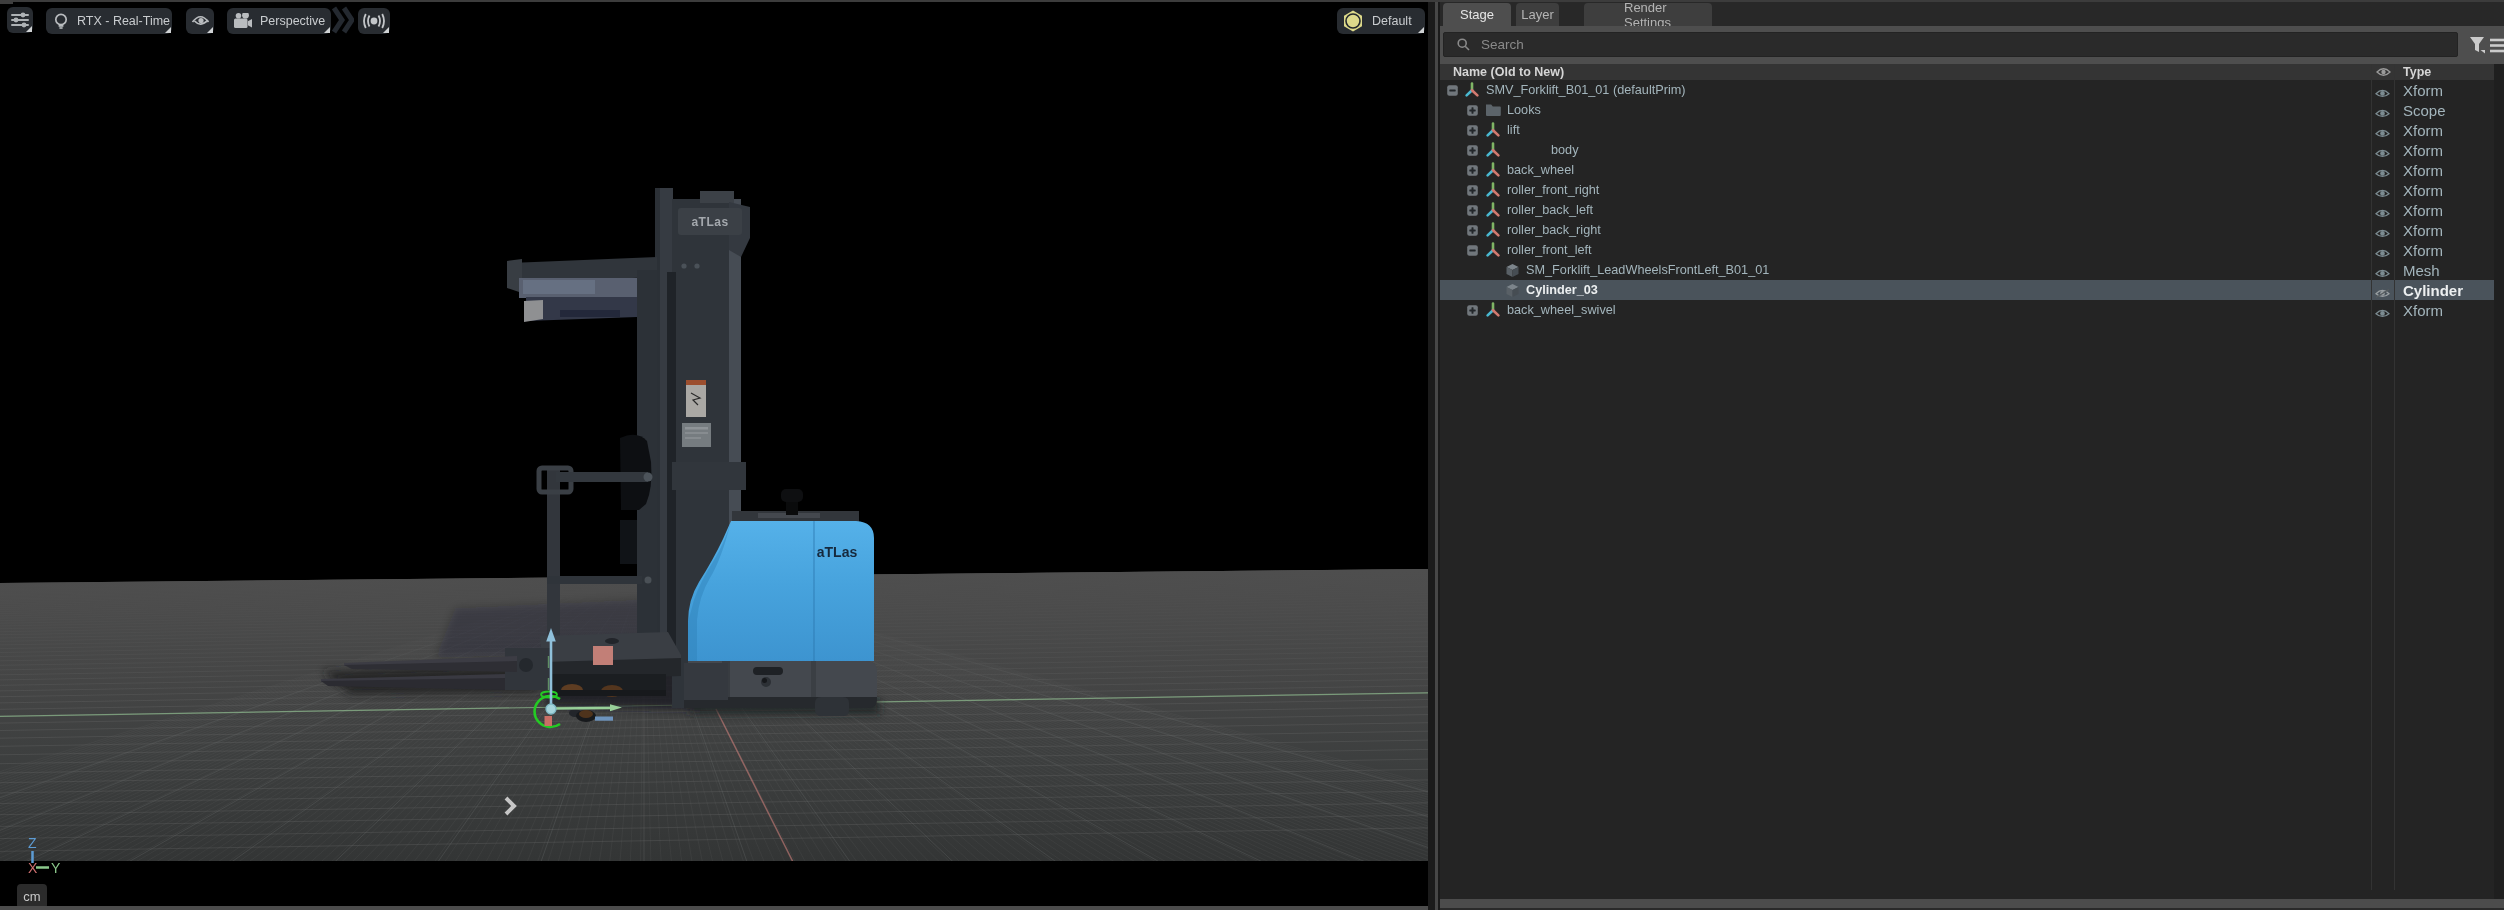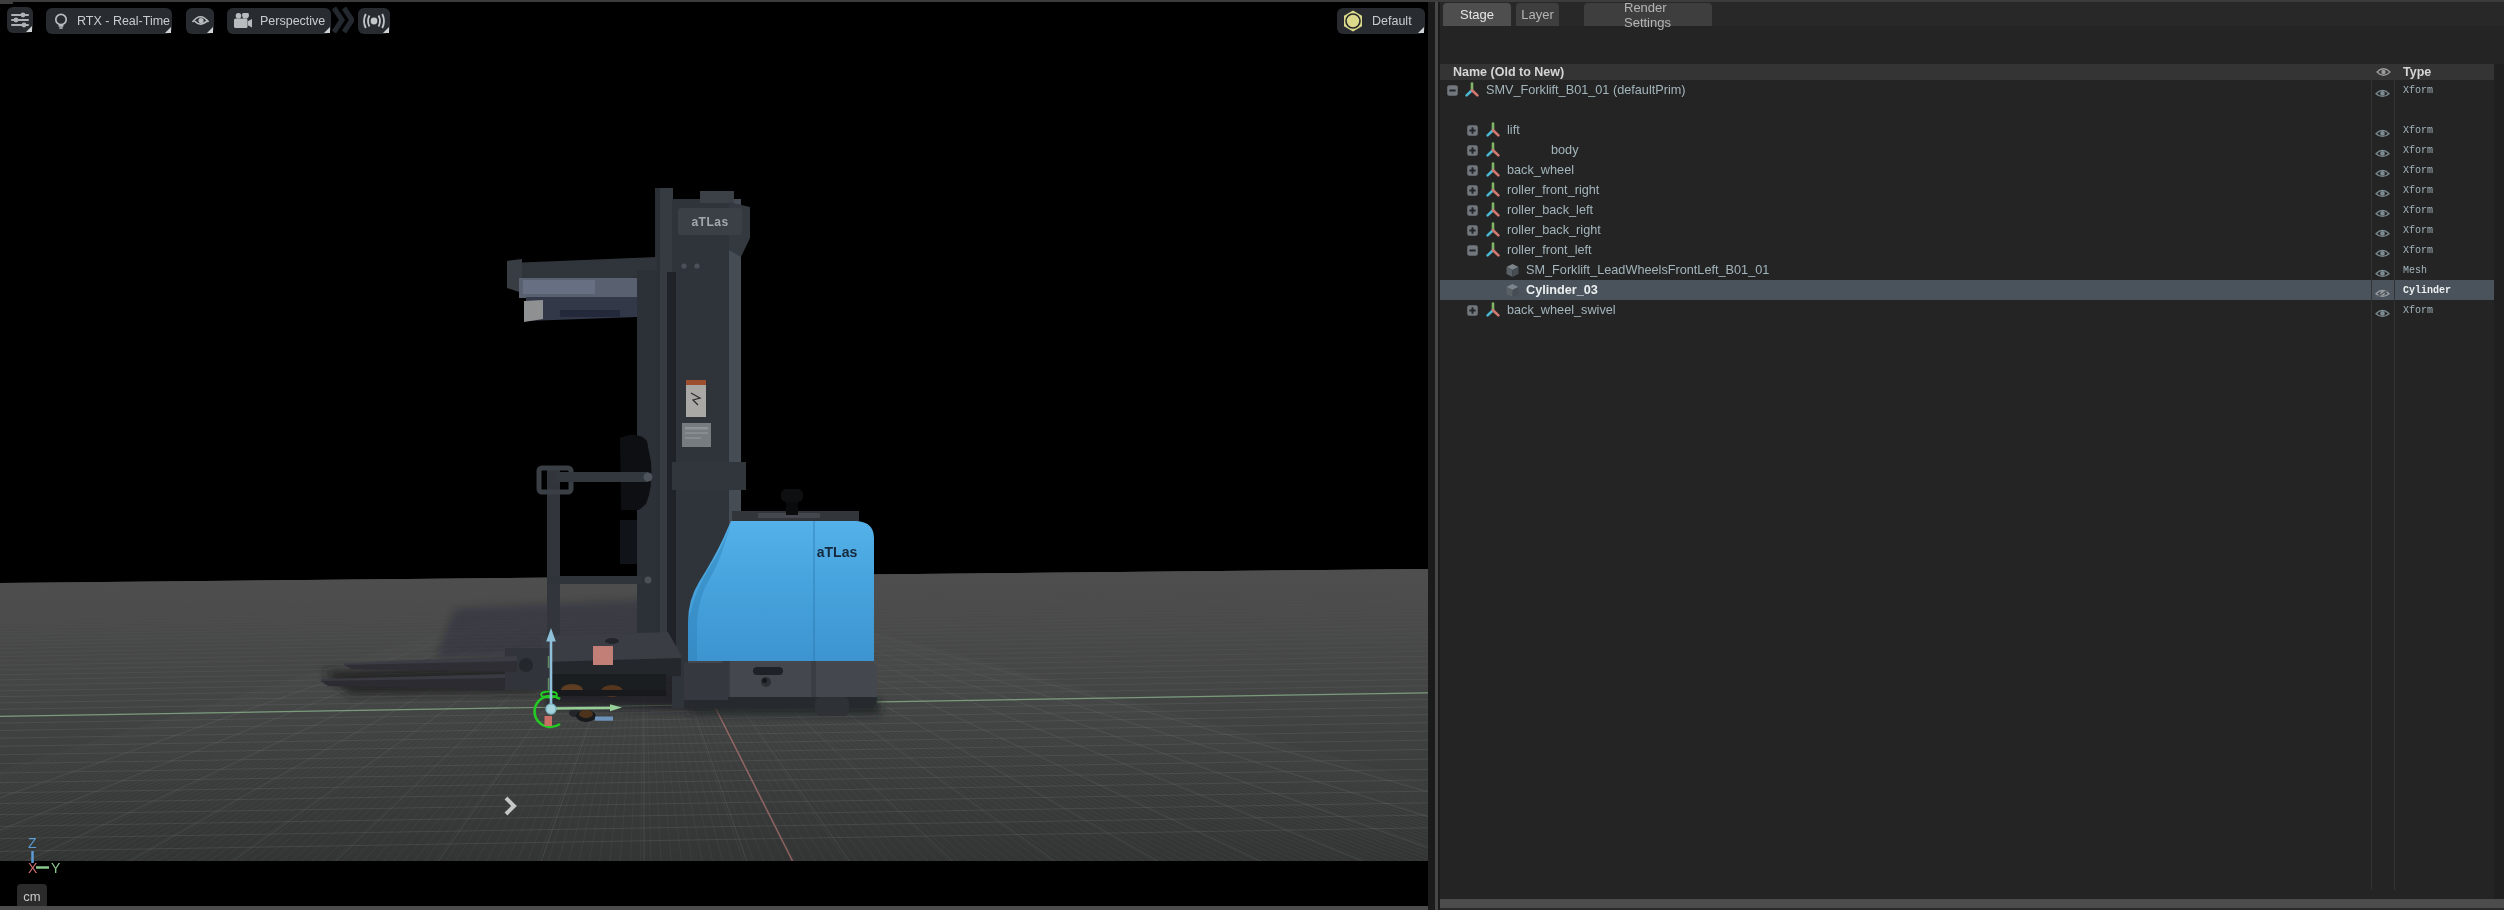--- a/index.html
+++ b/index.html
@@ -37,21 +37,21 @@
 #tree{position:absolute;left:0;top:80px;width:1064px;height:819px;background:#242424;}
 #sbcol{position:absolute;left:1054px;top:64px;width:10px;height:835px;background:#1f1f1f;}
 #pbottom{position:absolute;left:0;top:899px;width:1064px;height:9px;background:#4c4c4c;}
 #pbottom2{position:absolute;left:0;top:908px;width:1064px;height:2px;background:#2a2a2a;}
 .row{position:absolute;left:0;width:1054px;height:20px;}
 .row.sel{background:#4a535b;}
 .rname{position:absolute;top:0;height:20px;display:flex;align-items:center;
  color:#a3b5bc;font-size:12.7px;white-space:nowrap;}
 .row.sel .rname{color:#eceff0;}
 .rtype{position:absolute;left:963px;top:0;height:20px;display:flex;align-items:center;
- color:#a3b5bc;font-size:10px;font-family:Liberation Mono, monospace;}
+ color:#a3b5bc;font-size:15px;}
 .row.sel .rtype{color:#eceff0;}
 .colline{position:absolute;top:64px;width:1px;height:826px;background:#333333;}
 </style></head>
 <body>
 <div id="app">
 <div class="topline"></div>
     <div class="cornerbox"></div>
 <div id="vp">
 <svg class="scene" width="1428" height="910" viewBox="0 0 1428 910">
 <defs>
@@ -551,20 +551,40 @@
 
 <div id="pborder">
       <div class="l"></div>
     </div>
 <div id="panel">
  <div id="tabbar">
   <div class="tab active" style="left:3px;width:68px;">Stage</div>
   <div class="tab" style="left:76px;width:43px;">Layer</div>
   <div class="tab" style="left:144px;width:128px;padding-left:40px;">Render Settings</div>
  </div>
+ <div id="toolstrip">
+  <div id="searchbox">
+   <svg width="13" height="13" viewBox="0 0 13 13" style="margin-left:13px;">
+    <circle cx="5.2" cy="5.2" r="4" fill="none" stroke="#8a8a8a" stroke-width="1.6"></circle>
+    <line x1="8.2" y1="8.2" x2="12" y2="12" stroke="#8a8a8a" stroke-width="1.6"></line>
+   </svg>
+   <span style="margin-left:11px;">Search</span>
+  </div>
+  <svg width="16" height="19" viewBox="0 0 16 19" style="position:absolute;left:1029px;top:10px;">
+   <polygon points="1,1 15,1 10,8 10,16 6,14 6,8" fill="#cbcbcb"></polygon>
+   <polygon points="11.5,14 16,14 16,17.5" fill="#cbcbcb"></polygon>
+  </svg>
+  <svg width="14" height="15" viewBox="0 0 14 15" style="position:absolute;left:1050px;top:12px;">
+   <g stroke="#cbcbcb" stroke-width="2.6">
+            <line x1="0" y1="2" x2="14" y2="2"></line>
+            <line x1="0" y1="7.5" x2="14" y2="7.5"></line>
+            <line x1="0" y1="13" x2="14" y2="13"></line>
+          </g>
+  </svg>
+ </div>
  <div id="hdr">
         <span style="position:absolute;left:13px;top:1px;">Name (Old to New)</span>
    <svg width="15" height="10" viewBox="0 0 15 10" style="position:absolute;left:936px;top:3px;">
      <path d="M1,5 Q7.5,-1.5 14,5 Q7.5,11.5 1,5 Z" fill="none" stroke="#9a9a9a" stroke-width="1.3"></path>
      <circle cx="7.5" cy="5" r="2.2" fill="#9a9a9a"></circle>
    </svg>
    <span style="position:absolute;left:963px;top:1px;">Type</span>
  </div>
  <div id="tree">
         <div class="row" style="top:0px;">
@@ -579,20 +599,36 @@
               <line x1="8" y1="8.2" x2="13.4" y2="13.4" stroke="#d27a70"></line>
             </g>
           </svg>
           <div class="rname" style="left:46px;">SMV_Forklift_B01_01 (defaultPrim)</div>
           <div style="position:absolute;left:935px;top:5px;"><svg width="15" height="10" viewBox="0 0 15 10">
               <path d="M1,4.7 Q7.5,-1.8 14,4.7 Q7.5,10.2 1,4.7 Z" fill="none" stroke="#7c8c92" stroke-width="1.25"></path>
               <circle cx="7.5" cy="4.4" r="2.3" fill="#7c8c92"></circle>
             </svg></div>
           <div class="rtype" style="">Xform</div>
         </div>
+<div class="row" style="top:20px;">
+          <svg width="11" height="11" viewBox="0 0 10.5 10.5" style="position:absolute;left:27px;top:4.5px;">
+            <rect x="0.2" y="0.2" width="10.1" height="10.1" rx="2" fill="#71777c"></rect>
+            <rect x="2.2" y="4.3" width="6.1" height="1.9" rx="0.4" fill="#23272a"></rect>
+            <rect x="4.3" y="2.2" width="1.9" height="6.1" rx="0.4" fill="#23272a"></rect>
+          </svg>
+          <svg width="16" height="14" viewBox="0 0 16 14" style="position:absolute;left:45px;top:3px;">
+            <path d="M1,1.5 h5.2 l1.6,2 H15 a0.8,0.8 0 0 1 0.8,0.8 V12 a1,1 0 0 1 -1,1 H2 a1,1 0 0 1 -1,-1 Z" fill="#5c646a"></path>
+          </svg>
+          <div class="rname" style="left:67px;">Looks</div>
+          <div style="position:absolute;left:935px;top:5px;"><svg width="15" height="10" viewBox="0 0 15 10">
+              <path d="M1,4.7 Q7.5,-1.8 14,4.7 Q7.5,10.2 1,4.7 Z" fill="none" stroke="#7c8c92" stroke-width="1.25"></path>
+              <circle cx="7.5" cy="4.4" r="2.3" fill="#7c8c92"></circle>
+            </svg></div>
+          <div class="rtype" style="">Scope</div>
+        </div>
 <div class="row" style="top:40px;">
           <svg width="11" height="11" viewBox="0 0 10.5 10.5" style="position:absolute;left:27px;top:4.5px;">
             <rect x="0.2" y="0.2" width="10.1" height="10.1" rx="2" fill="#71777c"></rect>
             <rect x="2.2" y="4.3" width="6.1" height="1.9" rx="0.4" fill="#23272a"></rect>
             <rect x="4.3" y="2.2" width="1.9" height="6.1" rx="0.4" fill="#23272a"></rect>
           </svg>
           <svg width="16" height="16" viewBox="0 0 16 16" style="position:absolute;left:45px;top:2px;">
             <g stroke-width="2.6" stroke-linecap="round">
               <line x1="8" y1="8.2" x2="8" y2="1.5" stroke="#7fb565"></line>
               <line x1="8" y1="8.2" x2="2.6" y2="13.4" stroke="#49b8d0"></line>

